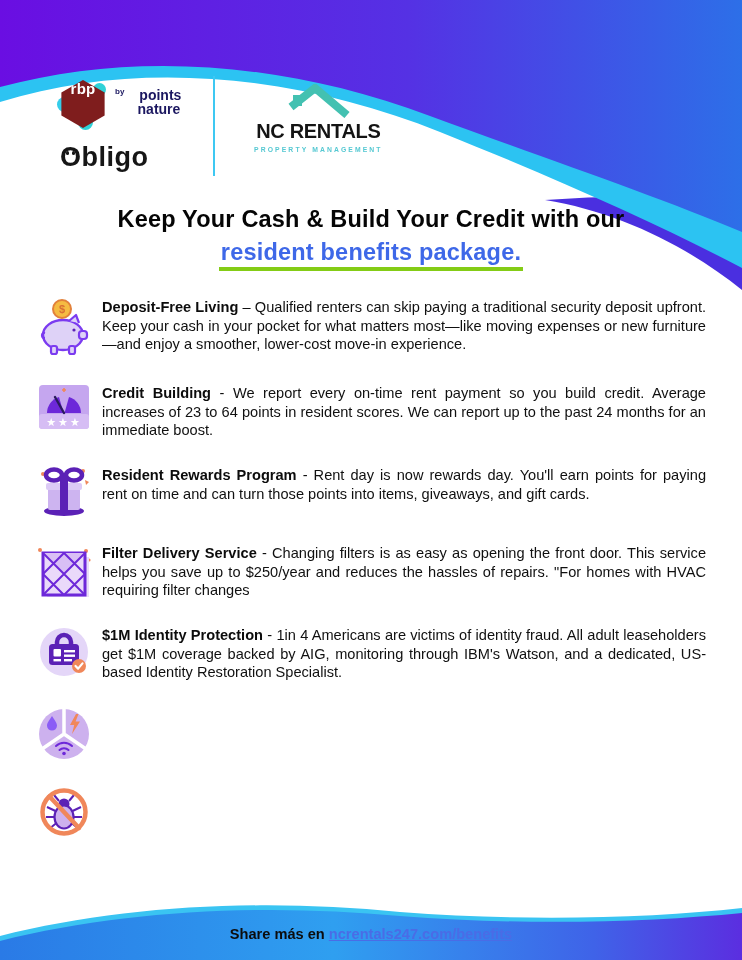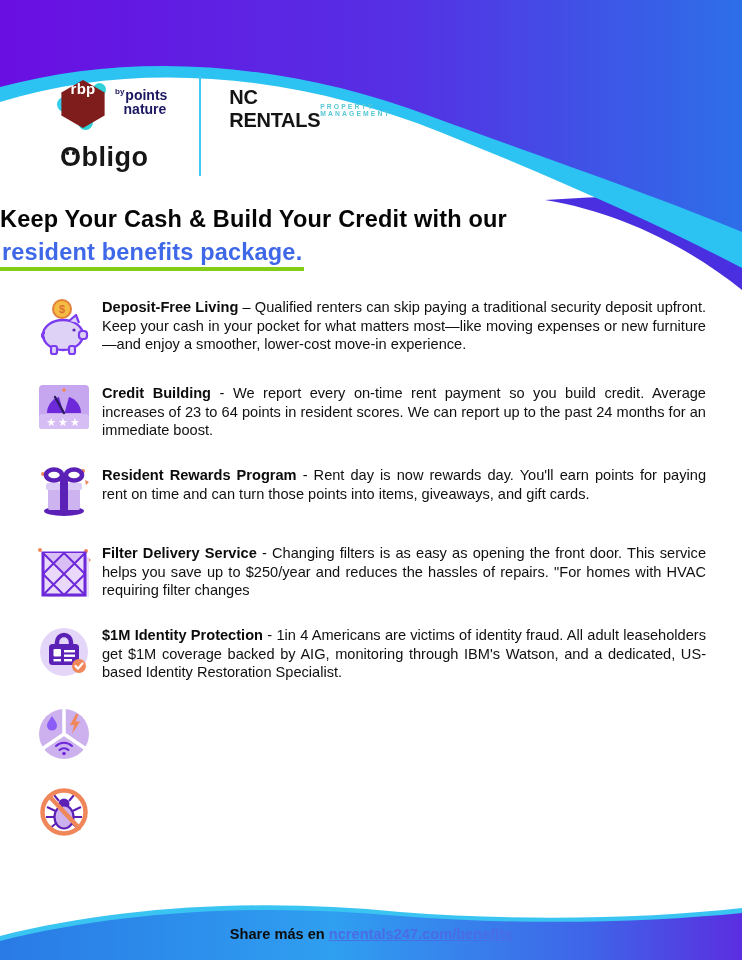--- a/index.html
+++ b/index.html
@@ -23,33 +23,33 @@
   .rbp-logo .c1 { width:15px; height:15px; left:-3px; top:17px; }
   .rbp-logo .c2 { width:15px; height:15px; left:18px; top:35px; background:#2fd2d8; }
   .rbp-logo .c3 { width:13px; height:13px; left:33px; top:3px; background:#2fd2d8; }
   .rbp-hex {
     position:absolute; inset:0; background:#7f1d1d;
     clip-path:polygon(50% 0%, 97% 26%, 97% 74%, 50% 100%, 3% 74%, 3% 26%);
     display:flex; align-items:flex-start; justify-content:center;
     color:#fff; font-weight:bold; font-size:15px; letter-spacing:0.2px;
   }
   .sn { margin:14px 0 0 9px; font-weight:bold; color:#1b1760; font-size:14px; line-height:1.0; }
-  .sn-by { font-size:8px; vertical-align:6px; font-weight:bold; margin-right:1px; }
+  .sn-by { font-size:8px; vertical-align:6px; font-weight:bold; margin-right:15px; }
   .sn-l2 { text-align:right; padding-right:1px; }
   .obligo { margin-top:14px; font-size:27px; font-weight:700; color:#161616; letter-spacing:0.5px; }
   .obligo .o { position:relative; display:inline-block; }
   .obligo .o .dot { position:absolute; width:3.5px; height:3.5px; border-radius:50%; background:#161616; top:9px; }
   .obligo .o .d1 { left:5.5px; } .obligo .o .d2 { left:11.5px; }
   .v-divider { width:2px; height:100px; background:#3ec8f2; margin:2px 28px 0 32px; }
-  .nc-col { display:flex; align-items:center; margin-top:10px; width:150px; }
+  .nc-col { display:flex; flex-direction:column; align-items:center; margin-top:10px; width:150px; }
   .nc-name { font-size:20px; font-weight:bold; color:#141414; letter-spacing:-0.3px; margin-top:2px; }
   .nc-tagline { font-size:6.8px; letter-spacing:2.1px; color:#55c8d2; margin-top:3px; font-weight:bold; }
 
   
-  .heading { margin-top:206px; position:relative; z-index:1; }
+  .heading { margin-top:206px; text-align:center; position:relative; z-index:1; }
   .heading-l1 { font-size:23.5px; font-weight:bold; color:#050505; letter-spacing:0.2px; }
   .heading-l2 { display:inline-block; margin-top:6px; font-size:23.5px; font-weight:bold;
     color:#3e68e8; letter-spacing:0.2px; border-bottom:4px solid #84cc16; padding:0 2px 1px 2px; }
 
   
   .benefits { margin:27px 36px 0 36px; position:relative; z-index:1; }
   .benefit { display:flex; align-items:flex-start; margin-bottom:26px; }
   .b-icon { flex:0 0 56px; display:flex; justify-content:center; }
   .b-text { flex:1; font-size:14.6px; line-height:1.28; text-align:justify; color:#101010; margin-left:10px; }
   .b-text b { color:#0c0c0c; }

